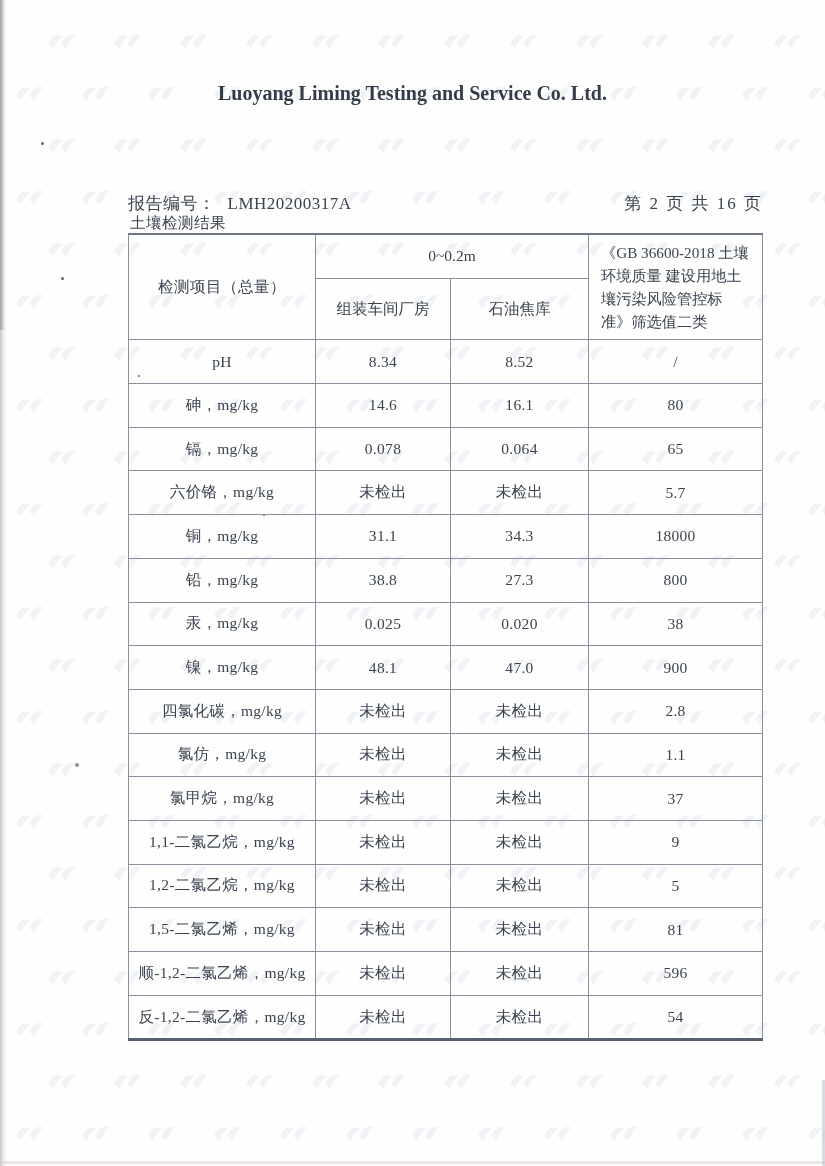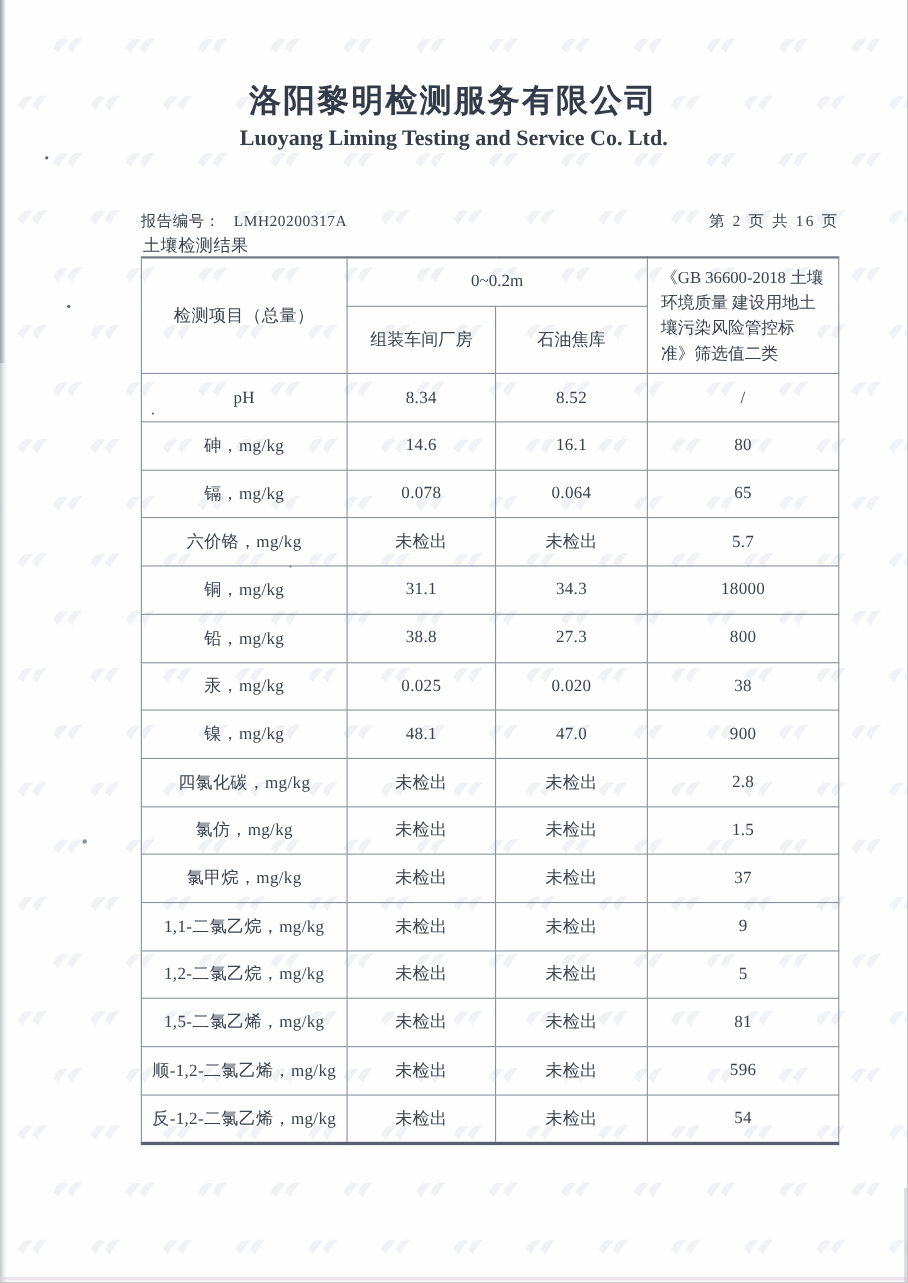--- a/index.html
+++ b/index.html
@@ -37,21 +37,21 @@
   
   .wm-layer{position:absolute;inset:0;pointer-events:none;}
   .wm{position:absolute;opacity:.12;transform:rotate(-8deg);}
   
   .header{position:absolute;top:76px;left:0;right:0;text-align:center;line-height:1.15;}
   .company-cn{font-size:29px;font-weight:bold;color:#333b49;letter-spacing:2px;}
   .company-en{font-size:20px;font-weight:bold;margin-top:6px;color:#353d4b;}
   .title-cn{font-size:25px;font-weight:bold;margin-top:8px;letter-spacing:6px;color:#333b49;}
   .title-en{font-size:18px;font-weight:bold;margin-top:4px;color:#353d4b;}
   
-  .meta{position:absolute;top:192px;left:128px;right:62px;display:flex;justify-content:space-between;font-size:14px;}
+  .meta{position:absolute;top:192px;left:128px;right:62px;display:flex;justify-content:space-between;font-size:17px;}
   .meta .no-label{letter-spacing:.5px;}
   .meta .no-value{margin-left:12px;letter-spacing:.5px;}
   .page-ind{letter-spacing:2px;}
   .section-title{position:absolute;top:213px;left:130px;font-size:15.5px;letter-spacing:.5px;}
   
   .results{position:absolute;top:233px;left:128px;}
   table{border-collapse:collapse;table-layout:fixed;width:634px;
         border-top:2px solid #6f7684;border-bottom:3px solid #596070;}
   td{border:1px solid #8a919d;font-size:15.5px;text-align:center;vertical-align:middle;
      padding:0 4px;overflow:hidden;}
@@ -1179,21 +1179,20 @@
   <div class="scan-left-edge-top"></div>
   <div class="scan-bottom-edge"></div>
   <div class="scan-right-edge"></div>
   <div class="speck" style="left:41px;top:142px;width:3px;height:3px;"></div>
   <div class="speck" style="left:61px;top:277px;width:3px;height:3px;"></div>
   <div class="speck" style="left:138px;top:375px;width:2px;height:2px;"></div>
   <div class="speck" style="left:75px;top:763px;width:4px;height:4px;opacity:.7;"></div>
   <div class="speck" style="left:263px;top:514px;width:2px;height:2px;"></div>
 
   <div class="header">
-    <div class="company-cn">洛阳黎明检测服务有限公司</div>
     <div class="company-en">Luoyang Liming Testing and Service Co. Ltd.</div>
   </div>
 
   <div class="meta">
     <div>
       <span class="no-label">报告编号：</span><span class="no-value">LMH20200317A</span>
     </div>
     <div class="page-ind">第 2 页 共 16 页</div>
   </div>
 
@@ -1270,21 +1269,21 @@
           <tr>
             <td>四氯化碳，mg/kg</td>
             <td>未检出</td>
             <td>未检出</td>
             <td>2.8</td>
           </tr>
           <tr>
             <td>氯仿，mg/kg</td>
             <td>未检出</td>
             <td>未检出</td>
-            <td>1.5</td>
+            <td>1.1</td>
           </tr>
           <tr>
             <td>氯甲烷，mg/kg</td>
             <td>未检出</td>
             <td>未检出</td>
             <td>37</td>
           </tr>
           <tr>
             <td>1,1-二氯乙烷，mg/kg</td>
             <td>未检出</td>

